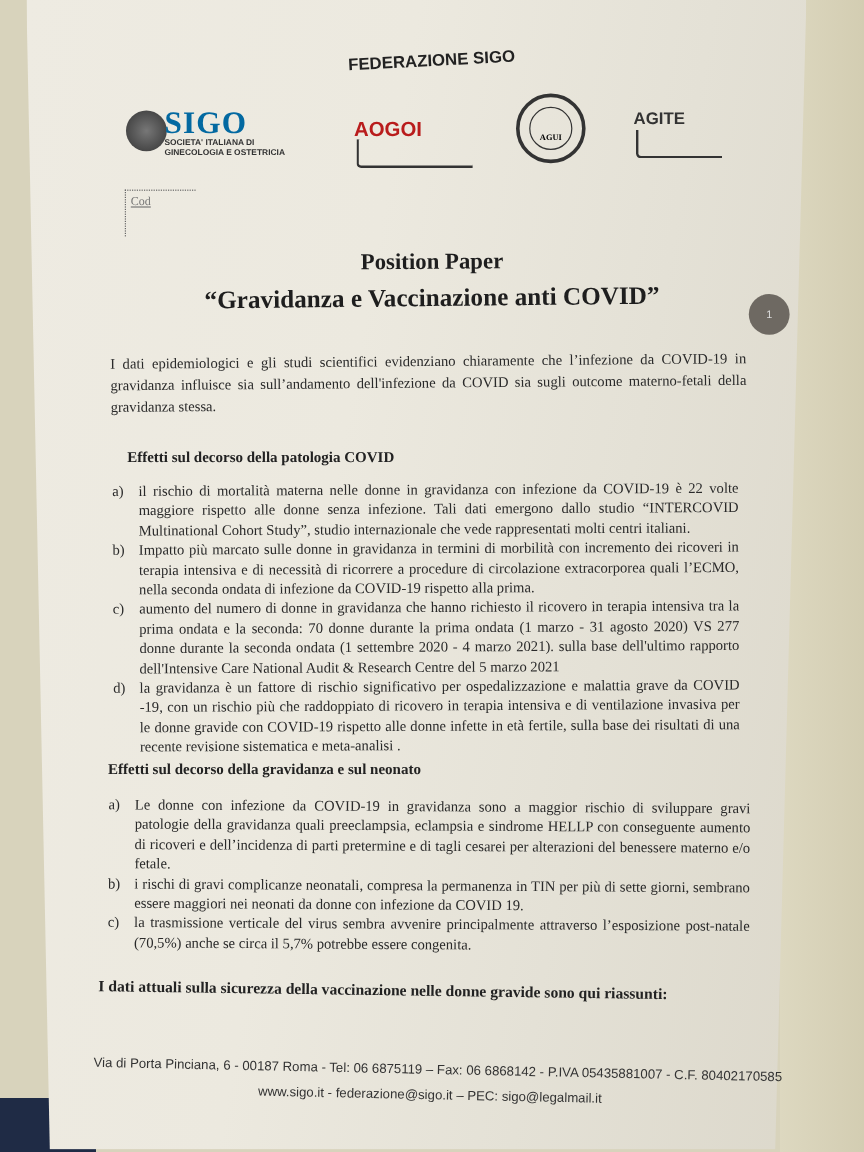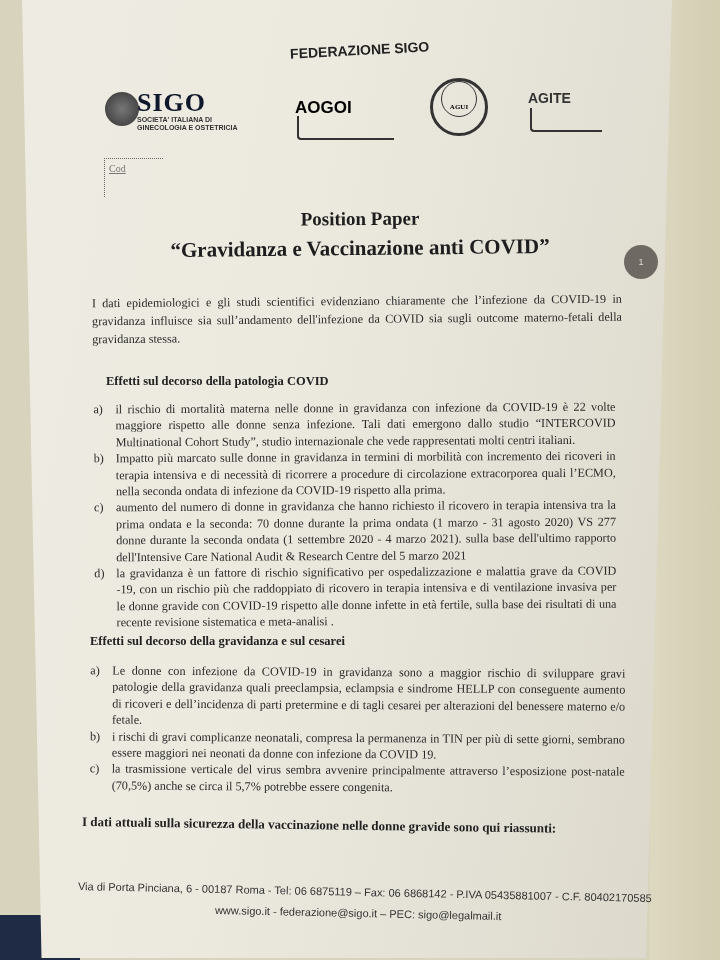--- a/index.html
+++ b/index.html
@@ -4,27 +4,27 @@
 <style>
   html,body{margin:0;padding:0;}
   body{width:720px;height:960px;overflow:hidden;position:relative;background:#d8d3bc;font-family:"Liberation Serif",serif;}
   .bg-right{position:absolute;left:650px;top:0;width:70px;height:960px;background:linear-gradient(90deg,#ddd8c0,#d3cdb2);}
   .cloth{position:absolute;left:0;top:915px;width:80px;height:45px;background:#1f2b45;border-top-right-radius:40px;}
   .paper{position:absolute;left:22px;top:0;width:650px;height:958px;background:linear-gradient(100deg,#eeebe2 0%,#ece9df 40%,#e4e1d6 70%,#dcd8cb 100%);clip-path:polygon(0 0,100% 0,96% 100%,3% 100%);}
   .abs{position:absolute;}
   .fed{left:290px;top:42px;font-family:"Liberation Sans",sans-serif;font-weight:bold;font-size:14px;color:#222;transform:rotate(-3deg);}
   .logo-sigo{left:105px;top:92px;width:160px;height:45px;}
   .sigo-seal{position:absolute;left:0;top:0;width:34px;height:34px;border-radius:50%;background:radial-gradient(#777,#333);}
-  .sigo-word{position:absolute;left:32px;top:-4px;font-family:"Liberation Serif",serif;font-weight:bold;font-size:26px;color:#0f172a;letter-spacing:1px;}
+  .sigo-word{position:absolute;left:32px;top:-4px;font-family:"Liberation Serif",serif;font-weight:bold;font-size:26px;color:#0369a1;letter-spacing:1px;}
   .sigo-sub{position:absolute;left:32px;top:24px;font-family:"Liberation Sans",sans-serif;font-size:7px;color:#333;line-height:8px;font-weight:bold;}
   .stamp{left:104px;top:158px;width:50px;height:30px;border-left:1px dotted #666;border-top:1px dotted #666;font-size:10px;color:#777;padding:4px;text-decoration:underline;}
   .logo-aogoi{left:295px;top:98px;width:105px;height:45px;}
-  .aogoi-word{font-family:"Liberation Sans",sans-serif;font-weight:bold;font-size:17px;color:#000000;}
+  .aogoi-word{font-family:"Liberation Sans",sans-serif;font-weight:bold;font-size:17px;color:#b91c1c;}
   .bracket{position:absolute;left:2px;top:18px;width:95px;height:22px;border-left:2px solid #333;border-bottom:2px solid #333;border-radius:0 0 0 4px;}
-  .logo-agui{left:430px;top:78px;width:58px;height:58px;border-radius:50%;border:3px solid #333;box-sizing:border-box;display:flex;align-items:flex-start;justify-content:center;}
+  .logo-agui{left:430px;top:78px;width:58px;height:58px;border-radius:50%;border:3px solid #333;box-sizing:border-box;display:flex;align-items:center;justify-content:center;}
   .agui-inner{width:36px;height:36px;border-radius:50%;border:1px solid #333;font-size:7px;display:flex;align-items:flex-end;justify-content:center;font-weight:bold;padding-bottom:5px;box-sizing:border-box;}
   .logo-agite{left:528px;top:90px;width:75px;height:45px;}
   .agite-word{font-family:Liberation Sans, sans-serif;font-weight:bold;font-size:14px;color:#333;}
   .title1{left:0;width:720px;top:208px;text-align:center;font-weight:bold;font-size:19px;color:#1e1e1e;transform:rotate(-0.4deg);}
   .title2{left:0;width:720px;top:236px;text-align:center;font-weight:bold;font-size:21px;color:#1e1e1e;transform:rotate(-0.6deg);}
   .pagebadge{left:624px;top:245px;width:34px;height:34px;border-radius:50%;background:#6e6962;color:#ddd;font-family:"Liberation Sans",sans-serif;font-size:9px;display:flex;align-items:center;justify-content:center;}
   .intro{left:92px;top:292px;width:530px;font-size:12.2px;line-height:18px;color:#2a2a2a;text-align:justify;transform:rotate(-0.5deg);}
   .h1{left:106px;top:374px;font-weight:bold;font-size:12.5px;color:#222;}
   .h2{left:90px;top:634px;font-weight:bold;font-size:12.5px;color:#222;}
   .list{font-size:12.2px;line-height:16.4px;color:#2a2a2a;}
@@ -74,21 +74,21 @@
 <div class="abs intro">I dati epidemiologici e gli studi scientifici evidenziano chiaramente che l’infezione da COVID-19 in gravidanza influisce sia sull’andamento dell'infezione da COVID sia sugli outcome materno-fetali della gravidanza stessa.</div>
 
 <div class="abs h1">Effetti sul decorso della patologia COVID</div>
 <div class="abs list list1">
   <div class="item"><span class="mk">a)</span><span>il rischio di mortalità materna nelle donne in gravidanza con infezione da COVID-19 è 22 volte maggiore rispetto alle donne senza infezione. Tali dati emergono dallo studio “INTERCOVID Multinational Cohort Study”,  studio internazionale che vede rappresentati molti centri italiani.</span></div>
   <div class="item"><span class="mk">b)</span><span>Impatto più marcato sulle donne in gravidanza in termini di morbilità con incremento dei ricoveri in terapia intensiva e di necessità di ricorrere a procedure di circolazione extracorporea quali l’ECMO, nella seconda ondata di infezione da COVID-19  rispetto alla prima.</span></div>
   <div class="item"><span class="mk">c)</span><span>aumento del numero di donne in gravidanza che hanno richiesto il ricovero in terapia intensiva tra la prima ondata e la seconda: 70 donne durante la prima ondata (1 marzo - 31 agosto 2020) VS 277 donne durante la seconda ondata (1 settembre 2020 - 4 marzo 2021).  sulla base dell'ultimo rapporto dell'Intensive Care National Audit &amp; Research Centre del 5 marzo 2021</span></div>
   <div class="item"><span class="mk">d)</span><span>la gravidanza è un fattore di rischio significativo per ospedalizzazione e malattia grave da COVID -19, con un rischio più che raddoppiato di ricovero in terapia intensiva e di ventilazione invasiva per le donne gravide con COVID-19 rispetto alle donne infette in età fertile, sulla base dei risultati di una recente revisione sistematica e  meta-analisi .</span></div>
 </div>
 
-<div class="abs h2">Effetti sul decorso della gravidanza e sul cesarei</div>
+<div class="abs h2">Effetti sul decorso della gravidanza e sul neonato</div>
 <div class="abs list list2">
   <div class="item"><span class="mk">a)</span><span>Le donne con infezione da COVID-19 in gravidanza sono a maggior rischio di sviluppare gravi patologie della gravidanza quali preeclampsia, eclampsia e sindrome HELLP con conseguente aumento di ricoveri e dell’incidenza di parti pretermine e di tagli cesarei per alterazioni del benessere materno e/o fetale.</span></div>
   <div class="item"><span class="mk">b)</span><span>i rischi di gravi complicanze neonatali, compresa la permanenza in TIN per più di sette giorni, sembrano essere maggiori nei neonati da donne con infezione da COVID 19.</span></div>
   <div class="item"><span class="mk">c)</span><span>la trasmissione verticale del virus sembra avvenire principalmente attraverso l’esposizione post-natale (70,5%) anche se circa il 5,7% potrebbe essere congenita.</span></div>
 </div>
 
 <div class="abs closing">I dati attuali sulla sicurezza della vaccinazione nelle donne gravide sono qui riassunti:</div>
 
 <div class="abs foot1">Via di Porta Pinciana, 6 - 00187 Roma - Tel: 06 6875119 – Fax: 06 6868142 - P.IVA 05435881007 - C.F. 80402170585</div>
 <div class="abs foot2">www.sigo.it - federazione@sigo.it – PEC: sigo@legalmail.it</div>

